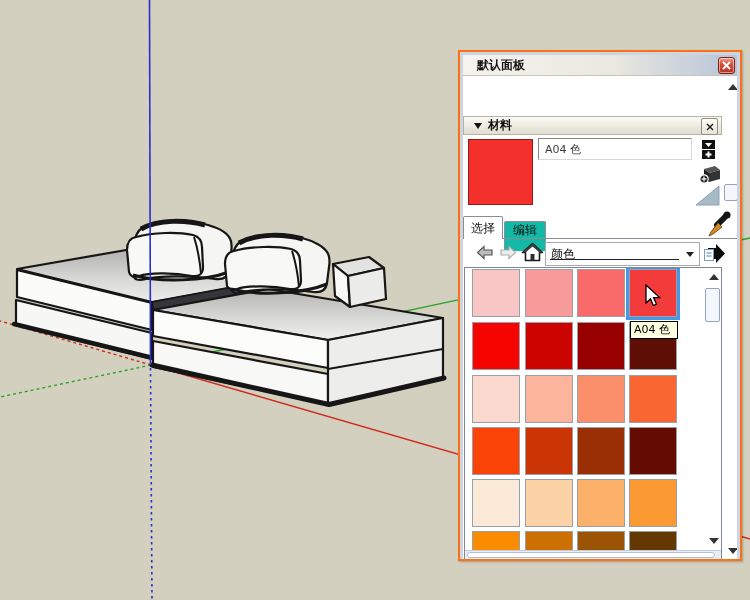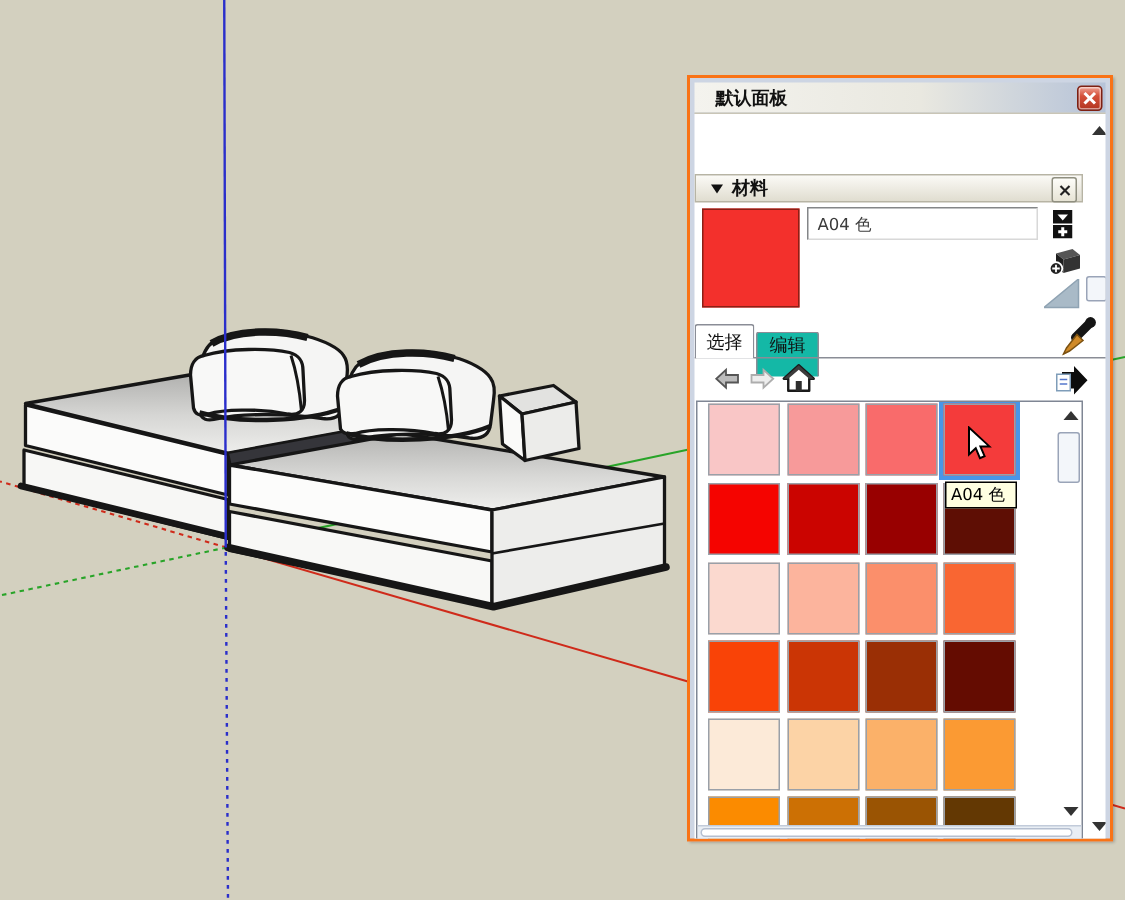--- a/index.html
+++ b/index.html
@@ -241,20 +241,25 @@
       <svg width="17" height="17">
         <polygon points="1,6 9,6 9,2.5 15.5,8.5 9,14.5 9,11 1,11" fill="#ededed" stroke="#adadad" stroke-width="1.2"></polygon>
       </svg>
     </div>
     <div class="nav-btn" style="left:58px;width:23px;top:166px;">
       <svg width="23" height="20">
         <polygon points="11.5,1.5 1.5,10.5 4.5,10.5 4.5,18.5 18.5,18.5 18.5,10.5 21.5,10.5" fill="#fff" stroke="#1a1a1a" stroke-width="1.6" stroke-linejoin="round"></polygon>
         <polygon points="11.5,1.5 1.5,10.5 4.5,10.5 11.5,4.5 18.5,10.5 21.5,10.5" fill="#3c3c3c"></polygon>
         <rect x="9.5" y="12" width="4" height="6.5" fill="#2e2e2e"></rect>
       </svg>
+    </div>
+    <div class="combo">
+      <span class="value">颜色</span>
+      <div class="underline"></div>
+      <div class="dd tri small-down"></div>
     </div>
     <div class="details-btn">
       <svg width="23" height="22">
         <polygon points="5,5 13,5 13,1 22,10.5 13,20 13,16 5,16" fill="#0c0c0c"></polygon>
         <rect x="1.5" y="6.5" width="9" height="11" fill="#fff" stroke="#7f9db9" stroke-width="1"></rect>
         <line x1="3.5" y1="10" x2="8.5" y2="10" stroke="#5577cc" stroke-width="1"></line>
         <line x1="3.5" y1="13" x2="8.5" y2="13" stroke="#5577cc" stroke-width="1"></line>
       </svg>
     </div>
 

